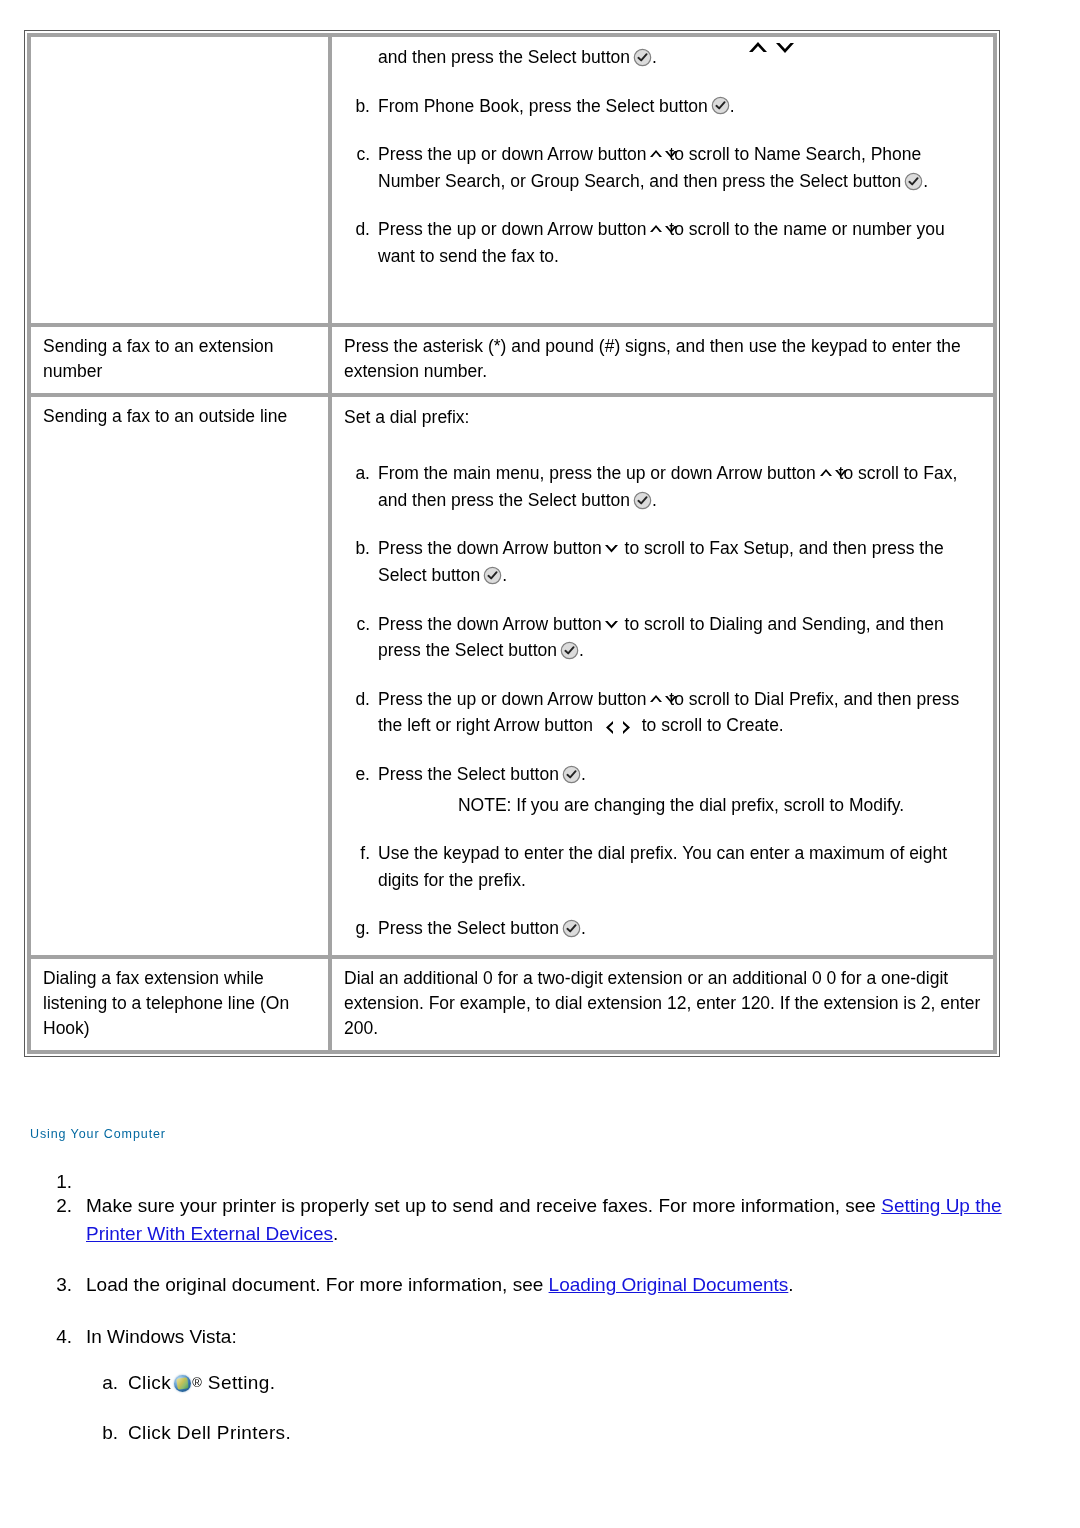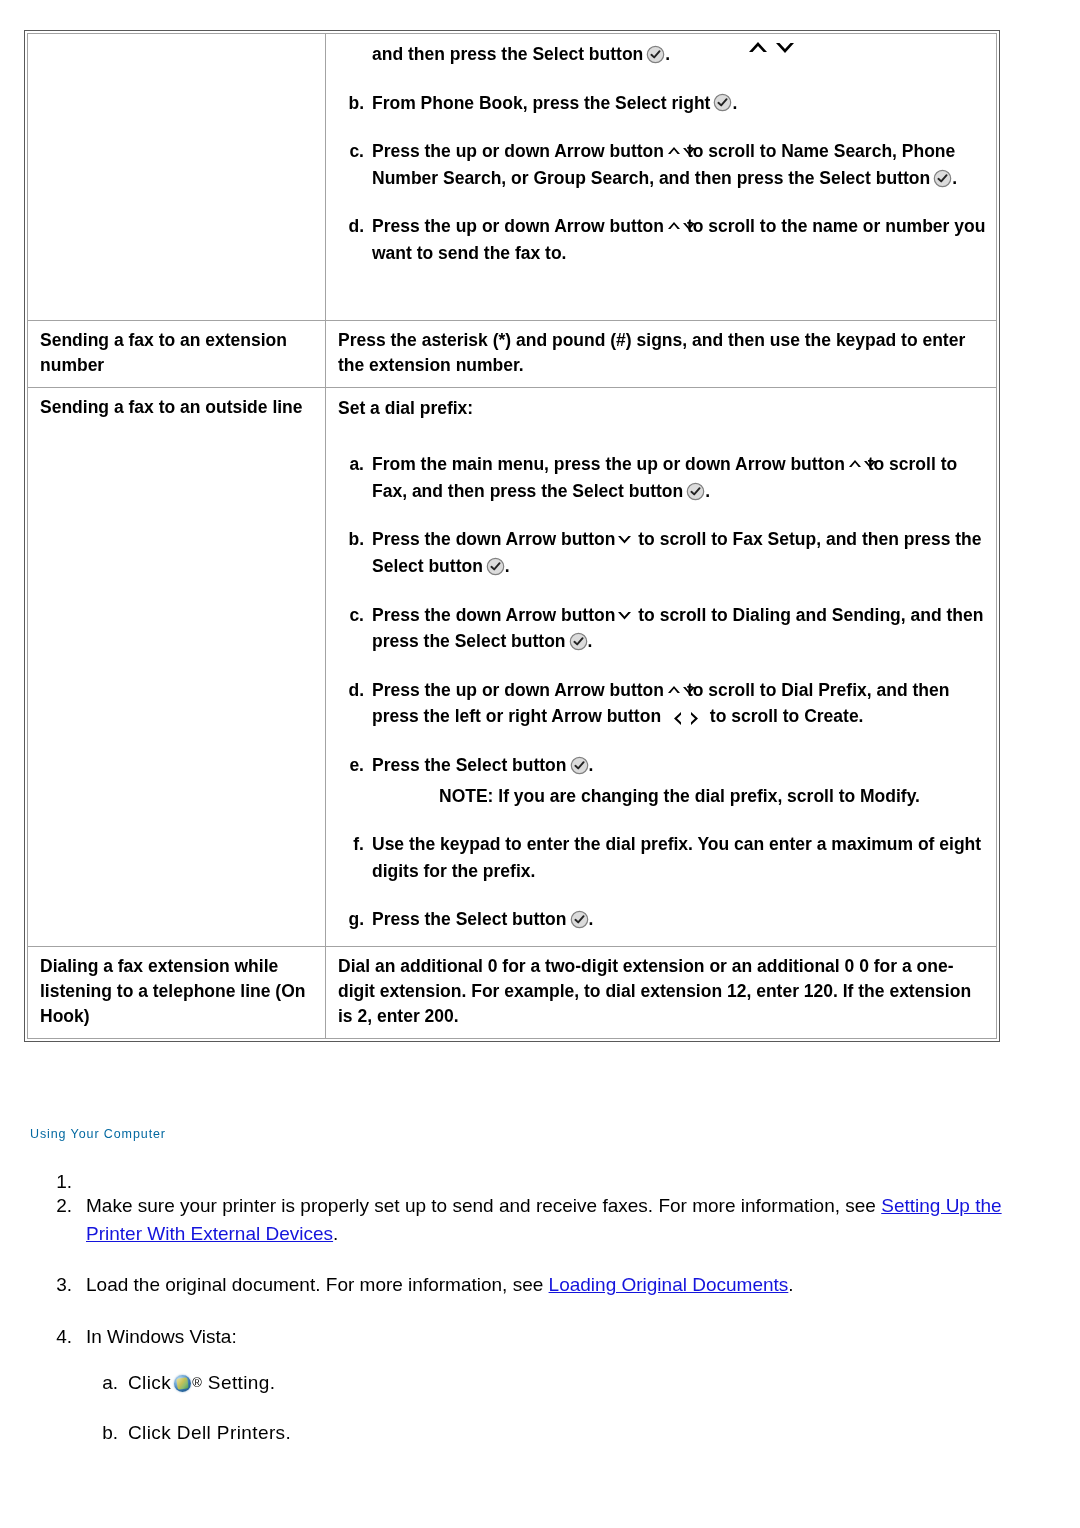--- a/index.html
+++ b/index.html
@@ -27,25 +27,24 @@
     padding: 2px;
     box-sizing: border-box;
   }
   table.fax-table {
     width: 100%;
     border-collapse: collapse;
     table-layout: fixed;
     font-size: 17.5px;
   }
   table.fax-table td {
-    border: 1px solid #a3a3a3;
+    border: 4px solid #a3a3a3;
     vertical-align: top;
     padding: 7px 9px 9px 12px;
     line-height: 1.42;
-    font-weight: bold;
   }
   td.col-label { width: 276px; }
   td.col-body  { width: auto; }
 
   .cell-text { white-space: normal; margin-top: 32px; }
 
   
   ol.alpha {
     list-style: none;
     margin: 0;
@@ -224,21 +223,21 @@
         <div class="cont-line">
           <span>and then press the Select button</span><span class="icon icon-select"><svg width="19" height="19" viewBox="0 0 19 19" xmlns="http://www.w3.org/2000/svg">
                   <circle cx="9.5" cy="9.5" r="8.2" fill="#dcdcdc" stroke="#808080" stroke-width="1.2"></circle>
                   <path d="M5.4 9.8 L8.2 12.4 L13.6 6.2" fill="none" stroke="#222" stroke-width="1.9" stroke-linecap="round" stroke-linejoin="round"></path>
                 </svg></span><span>.</span>
         </div>
 
         <ol class="alpha">
           <li>
             <span class="marker">b.</span>
-            <span>From Phone Book, press the Select right</span><span class="icon icon-select"><svg width="19" height="19" viewBox="0 0 19 19" xmlns="http://www.w3.org/2000/svg">
+            <span>From Phone Book, press the Select button</span><span class="icon icon-select"><svg width="19" height="19" viewBox="0 0 19 19" xmlns="http://www.w3.org/2000/svg">
                     <circle cx="9.5" cy="9.5" r="8.2" fill="#dcdcdc" stroke="#808080" stroke-width="1.2"></circle>
                     <path d="M5.4 9.8 L8.2 12.4 L13.6 6.2" fill="none" stroke="#222" stroke-width="1.9" stroke-linecap="round" stroke-linejoin="round"></path>
                   </svg></span><span>.</span>
           </li>
 
           <li>
             <span class="marker">c.</span>
             <span>Press the up or down Arrow button</span><span class="icon-pair"><span class="icon icon-chev"><svg width="30" height="16" viewBox="0 0 30 16" xmlns="http://www.w3.org/2000/svg">
                       <path d="M2 11 L8 4 L14 11 L11.6 11 L8 6.6 L4.4 11 Z" fill="#000"></path>
                       <path d="M17 5 L23 12 L29 5 L26.6 5 L23 9.4 L19.4 5 Z" fill="#000"></path>

